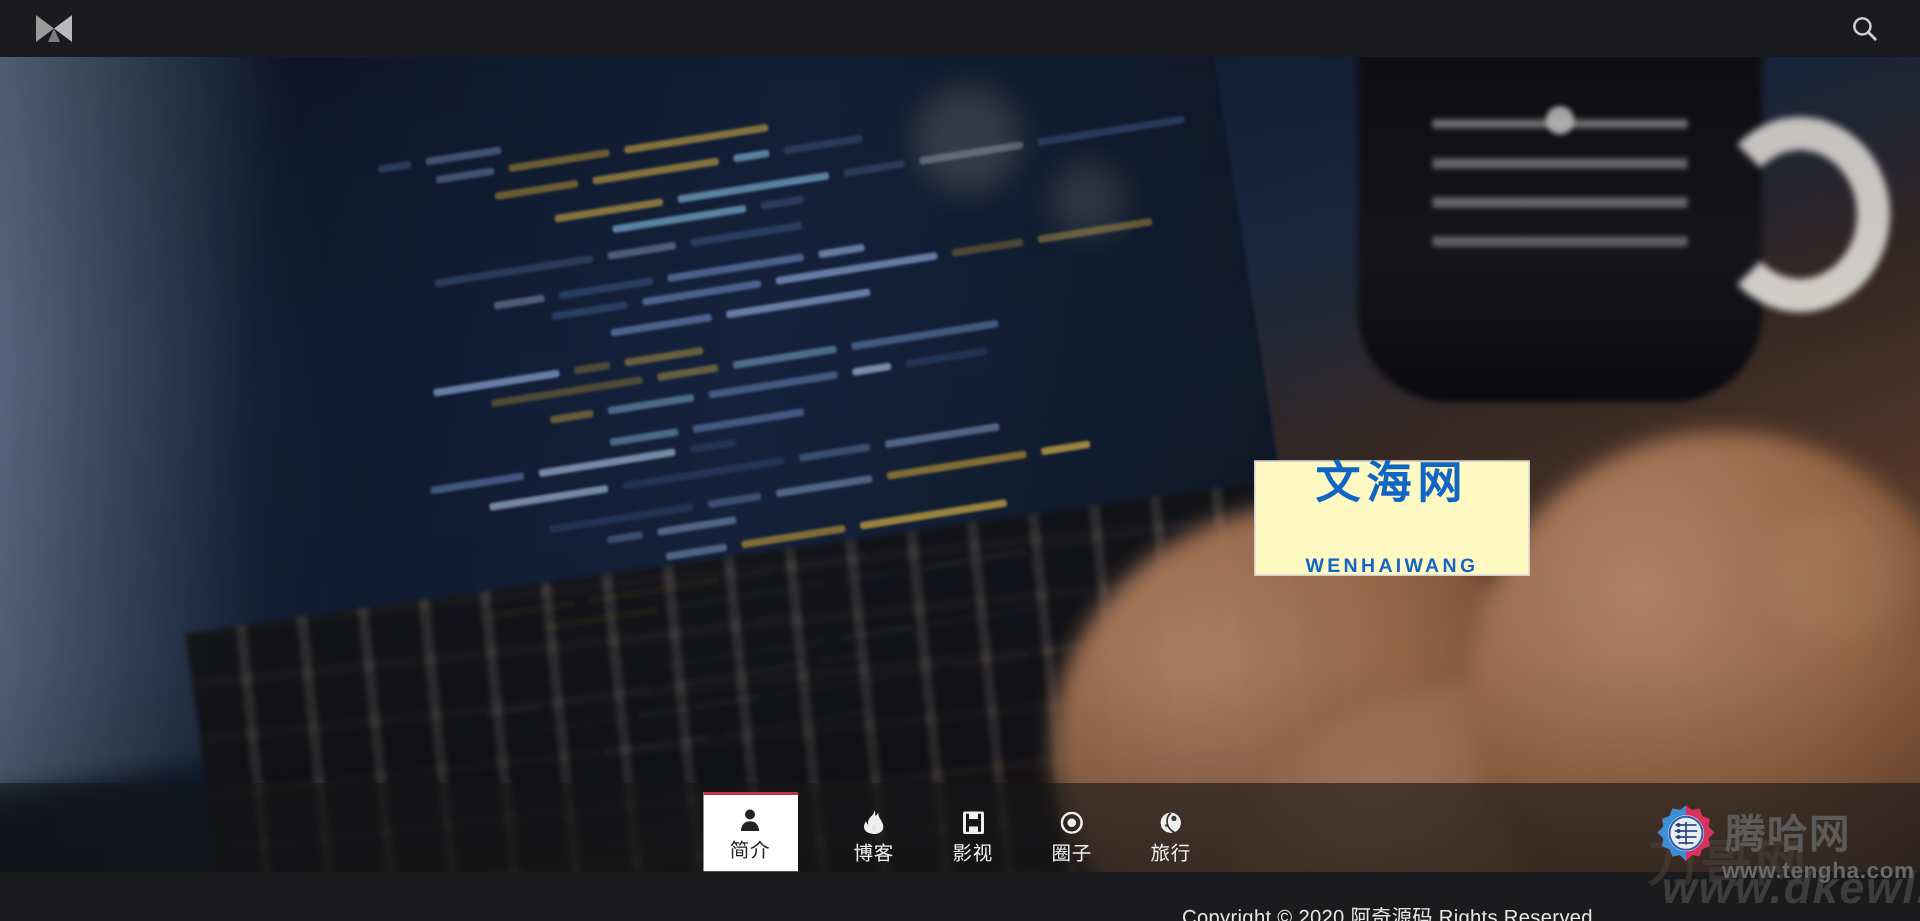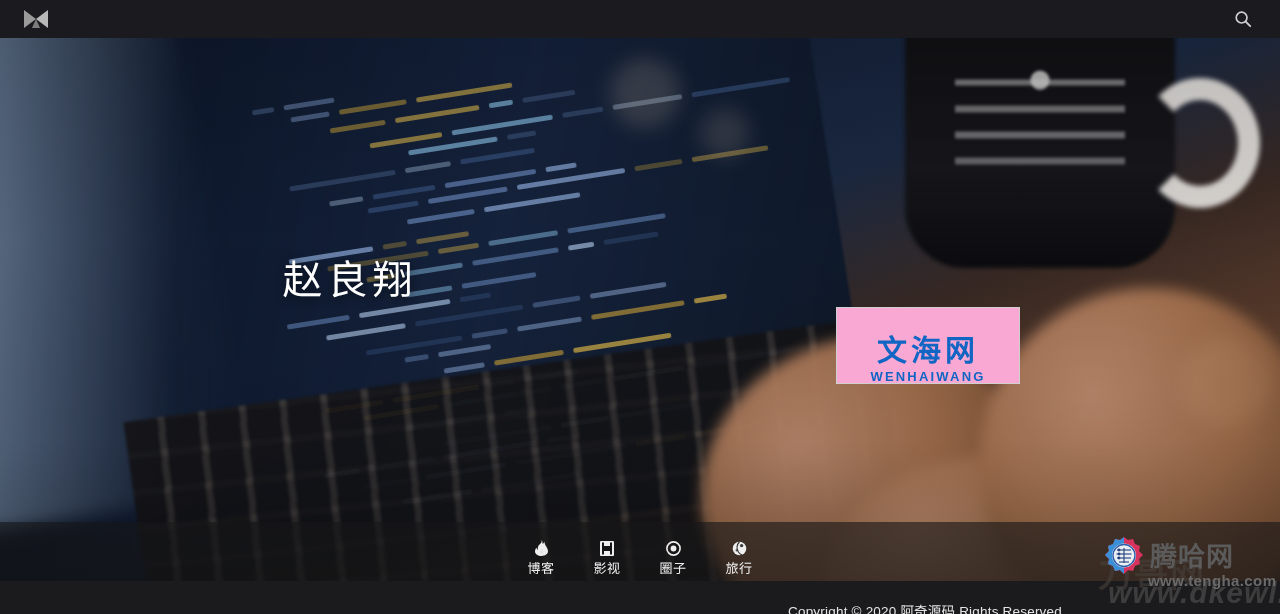--- a/index.html
+++ b/index.html
@@ -140,22 +140,22 @@
     width:104px; height:60px;
     background:#c0344a; color:#fff;
     font-size:16px; letter-spacing:1px; font-weight:700;
     border:none; cursor:pointer;
     text-shadow:0 1px 2px rgba(0,0,0,.3);
   }
 
   
   .wm-logo {
     position:absolute; left:836px; top:269px; width:184px; height:77px;
-    background:#f9a8d4; border:1px solid #cfcfcf;
-    display:flex; flex-direction:column; align-items:center; justify-content:flex-end;
+    background:#fef9c3; border:1px solid #cfcfcf;
+    display:flex; flex-direction:column; align-items:center; justify-content:space-between;
     z-index:14;
   }
   .wm-logo-cn {
     font-size:30px; font-weight:700; color:#1166c4; letter-spacing:4px;
     line-height:1; font-family:"DejaVu Sans",sans-serif;
   }
   .wm-logo-en {
     font-size:13px; font-weight:700; color:#1166c4; letter-spacing:2.2px;
     margin-top:4px; line-height:1;
   }
@@ -330,21 +330,20 @@
     <div class="mug-art"></div>
     <div class="mug-handle"></div>
 
     <div class="bokeh" style="left:610px;top:20px;width:70px;height:70px;background:rgba(220,200,175,.20);"></div>
     <div class="bokeh" style="left:700px;top:70px;width:50px;height:50px;background:rgba(225,205,180,.16);"></div>
     <div class="bokeh" style="left:1180px;top:300px;width:90px;height:90px;background:rgba(235,190,150,.14);"></div>
 
     <div class="hero-shade"></div>
 
     <div class="hero-content">
-      <div class="hero-title">赵良翔</div>
     </div>
 
     <div class="wm-logo">
       <div class="wm-logo-cn">文海网</div>
       <div class="wm-logo-en">WENHAIWANG</div>
     </div>
   </div>
 
   <div class="header">
     <div class="brand-logo">
@@ -357,20 +356,29 @@
     <div class="search-btn">
       <svg width="18" height="18" viewBox="0 0 18 18" aria-hidden="true">
         <circle cx="7.6" cy="7.6" r="5.4" fill="none" stroke="#cfcfcf" stroke-width="1.7"></circle>
         <line x1="11.7" y1="11.7" x2="16.2" y2="16.2" stroke="#cfcfcf" stroke-width="1.9" stroke-linecap="round"></line>
       </svg>
     </div>
   </div>
 
   <div class="navbar">
     <div class="nav-items" id="navItems">
+        <div class="nav-item active">
+          <span class="ni-icon">
+            <svg width="14" height="15" viewBox="0 0 14 15">
+              <circle cx="7" cy="4" r="3.3" fill="currentColor"></circle>
+              <path d="M1 15 C1 10.6 3.7 8.5 7 8.5 C10.3 8.5 13 10.6 13 15 Z" fill="currentColor"></path>
+            </svg>
+          </span>
+          <span class="ni-label">简介</span>
+        </div>
         <div class="nav-item">
           <span class="ni-icon">
             <svg width="13" height="16" viewBox="0 0 13 16">
               <path d="M6.6 0 C7.4 3.2 4.2 4 3.2 6.4 C2.2 8.8 3 10 3 10 C3 10 1.6 9.2 1.4 7.4 C0.3 9 0 10.4 0 11.4 C0 14 2.9 16 6.5 16 C10.1 16 13 14 13 11.3 C13 7.6 9.2 5.3 9.6 1.8 C8.9 3 8.2 3.6 7.4 3.8 C7.7 2.4 7.4 1 6.6 0 Z" fill="currentColor"></path>
               <path d="M6.5 8 C7.2 9.6 5.3 10.3 5.3 12 C5.3 13.2 6 14 6.6 14 C7.2 14 8 13.2 8 12 C8 10.6 6.9 10 6.5 8 Z" fill="#d4d4d4" opacity=".45"></path>
             </svg>
           </span>
           <span class="ni-label">博客</span>
         </div>
         <div class="nav-item">

